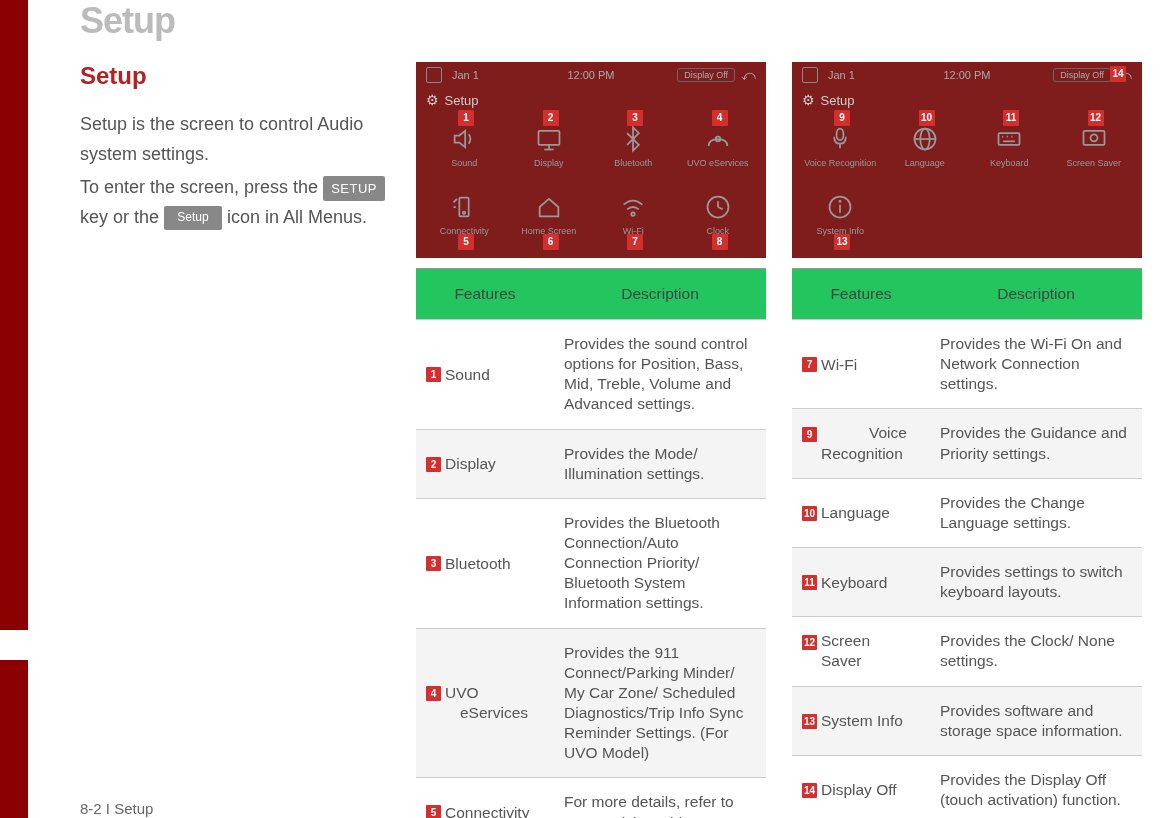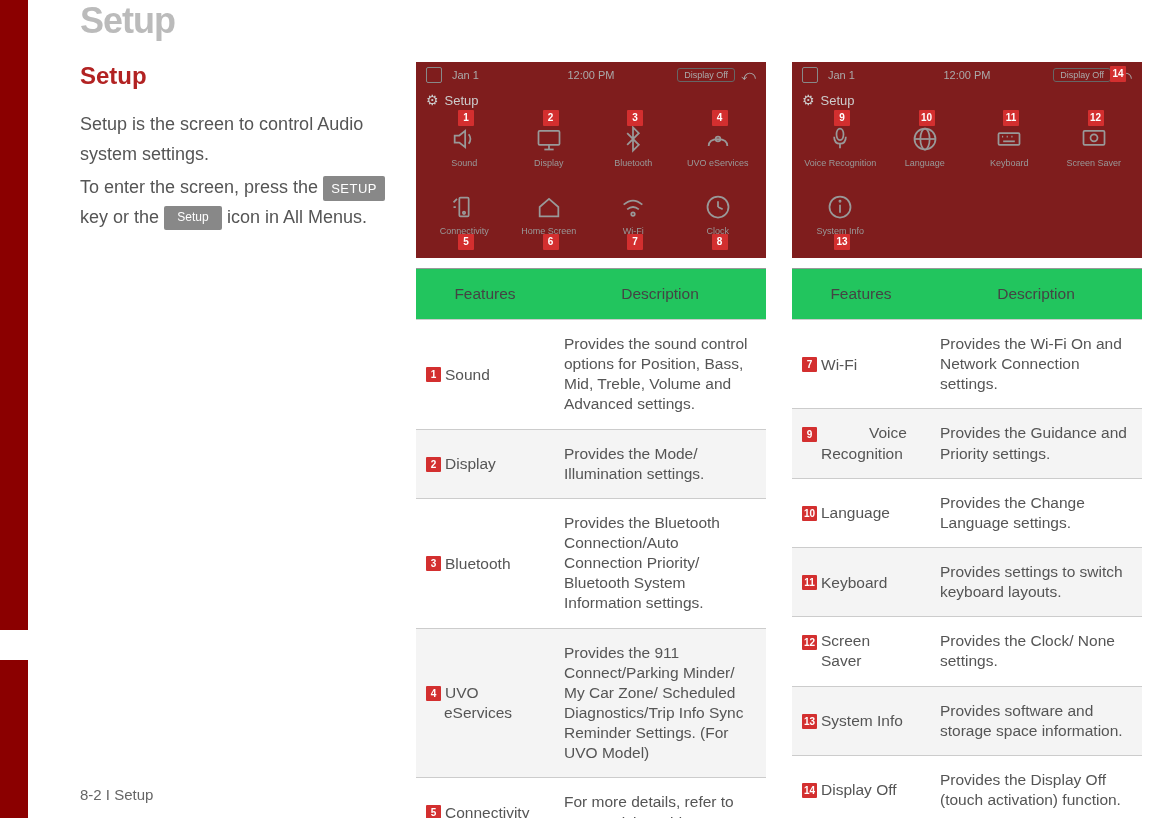--- a/index.html
+++ b/index.html
@@ -256,21 +256,21 @@
       margin-right: 4px;
       vertical-align: middle;
     }
     .feat-name {
       vertical-align: middle;
     }
     
     .footer {
       position: absolute;
       left: 80px;
-      bottom: 15px;
+      bottom: 1px;
       font-size: 15px;
       color: #666;
     }
   </style>
 </head>
 <body>
 
 <div class="red-bar"></div>
 <div class="red-bar-notch"></div>
 
@@ -403,21 +403,21 @@
             </tr>
             <tr>
               <td class="feat-cell"><span class="feat-num">2</span><span class="feat-name">Display</span></td>
               <td>Provides the Mode/ Illumination settings.</td>
             </tr>
             <tr>
               <td class="feat-cell"><span class="feat-num">3</span><span class="feat-name">Bluetooth</span></td>
               <td>Provides the Bluetooth Connection/Auto Connection Priority/ Bluetooth System Information settings.</td>
             </tr>
             <tr>
-              <td class="feat-cell"><span class="feat-num">4</span><span style="display: inline-block; vertical-align: top;">UVO</span><div style="margin-left: 18px;">eServices</div></td>
+              <td class="feat-cell"><span class="feat-num">4</span><span style="display: inline-block; vertical-align: top;">UVO</span><div style="margin-left: 34px;">eServices</div></td>
               <td>Provides the 911 Connect/Parking Minder/ My Car Zone/ Scheduled Diagnostics/Trip Info Sync Reminder Settings. (For UVO Model)</td>
             </tr>
             <tr>
               <td class="feat-cell"><span class="feat-num">5</span><span class="feat-name">Connectivity</span></td>
               <td>For more details, refer to Connectivity guide.</td>
             </tr>
             <tr>
               <td class="feat-cell"><span class="feat-num">6</span><span style="display: inline-block; vertical-align: top; margin-top: 48px;">Home</span><div style="margin-left: 19px;">Screen</div></td>
               <td>Provides the function to customize the three menu items at the bottom of the Home Screen.</td>
             </tr>

